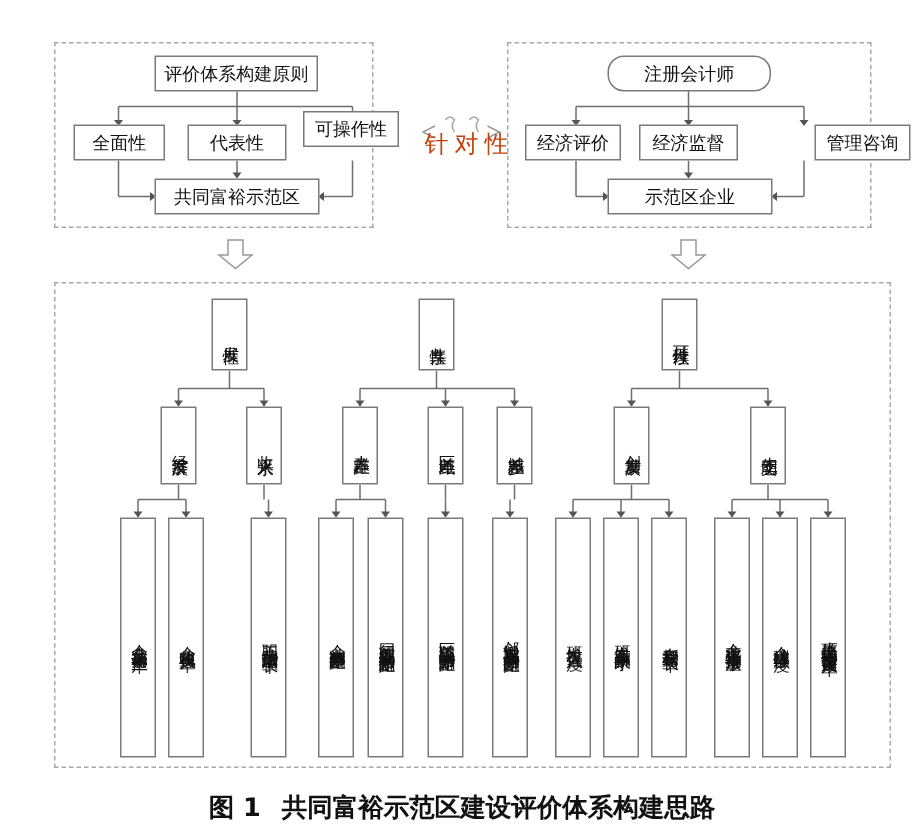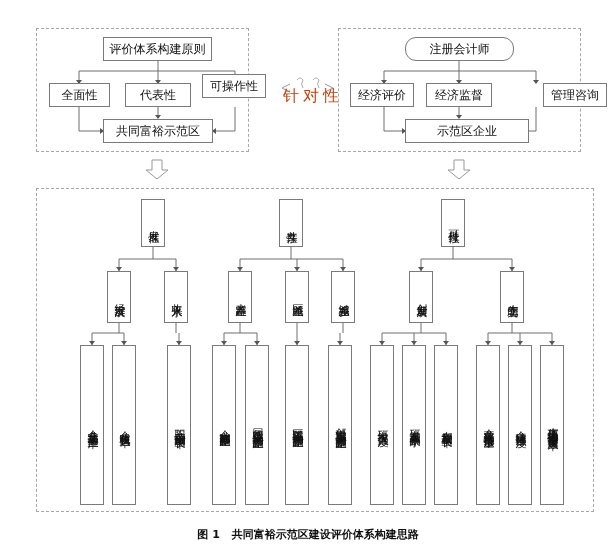--- a/index.html
+++ b/index.html
@@ -5,21 +5,21 @@
   html, body { margin:0; padding:0; background:#ffffff; }
   body { width:616px; height:554px; position:relative; overflow:hidden;
          font-family:"DejaVu Sans", sans-serif; color:#111; }
   #diagram { position:absolute; left:0; top:0; width:616px; height:554px; }
   .box { position:absolute; box-sizing:border-box; border:1px solid #7a7a7a; background:#fff;
          display:flex; align-items:center; justify-content:center; font-size:12px; color:#111; }
   .vbox { position:absolute; box-sizing:border-box; border:1px solid #7a7a7a; background:#fff;
           display:flex; justify-content:center; align-items:center; }
   .vtext { writing-mode:vertical-rl; text-orientation:upright; font-size:11px; letter-spacing:1px; line-height:12px; color:#111; }
   .dash { position:absolute; box-sizing:border-box; border:1px dashed #a8a8a8; }
-  .caption { position:absolute; left:0; width:616px; top:527px; text-align:center; font-size:11px; font-weight:bold; color:#111; }
+  .caption { position:absolute; left:0; width:616px; top:527px; text-align:center; font-size:17px; font-weight:bold; color:#111; }
   .caption span { margin:0 4px; }
   .ln { stroke:#6e6e6e; stroke-width:1; fill:none; }
   .ah { fill:#555; }
   .mid-label { position:absolute; left:283px; top:86px; font-size:16px; color:#c2410c; letter-spacing:4px; }
 </style>
 </head>
 <body>
 
 <div id="diagram">
 
@@ -164,21 +164,21 @@
   </div>
   <div class="box" style="left:350px;top:83px;width:64px;height:24px;">
     <span>经济评价</span>
   </div>
   <div class="box" style="left:426px;top:83px;width:66px;height:24px;">
     <span>经济监督</span>
   </div>
   <div class="box" style="left:503px;top:83px;width:64px;height:24px;margin-left:40px;">
     <span>管理咨询</span>
   </div>
-  <div class="box" style="left:405px;top:119px;width:124px;height:24px;">
+  <div class="box" style="left:405px;top:119px;width:110px;height:24px;">
     <span>示范区企业</span>
   </div>
 
   <div id="tree">
       <div class="vbox" style="left: 141px; top: 199px; width: 24px; height: 48px;">
         <span class="vtext">发展性</span>
       </div>
       <div class="vbox" style="left: 107px; top: 271px; width: 24px; height: 52px;">
         <span class="vtext">经济发展</span>
       </div>

